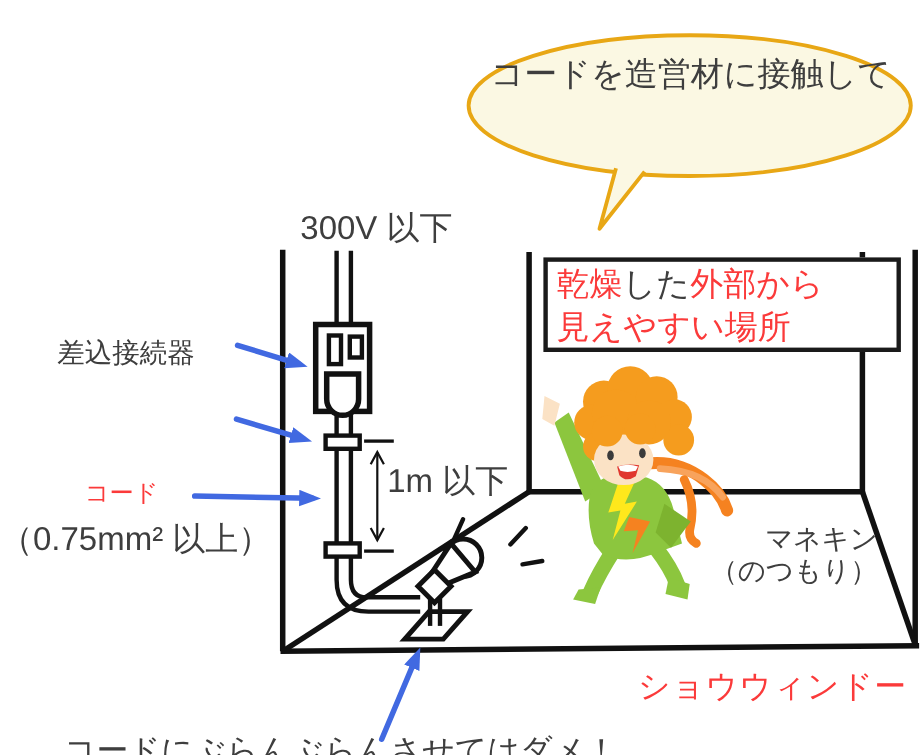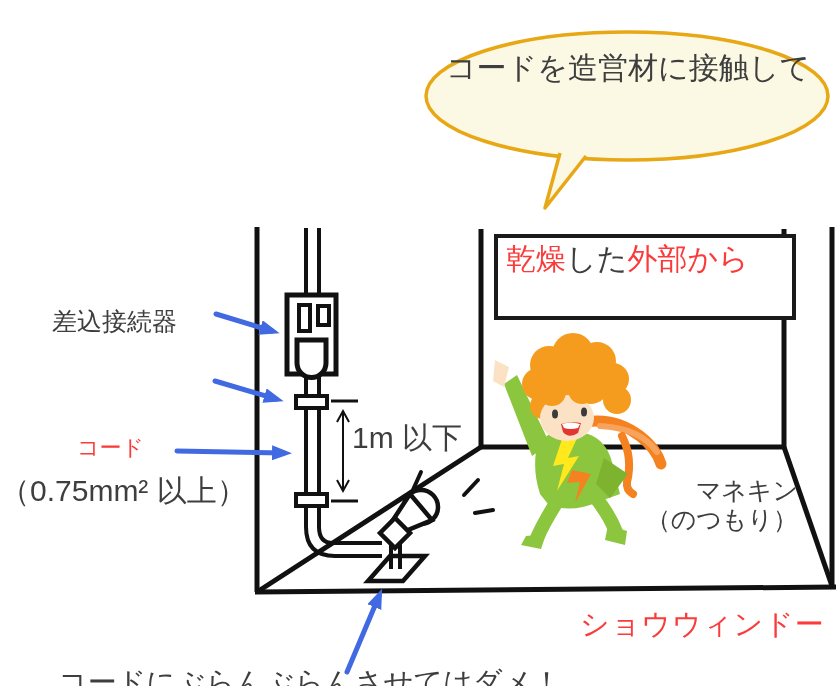--- a/index.html
+++ b/index.html
@@ -8,21 +8,21 @@
     font-family:"Liberation Sans","DejaVu Sans",sans-serif;color:#3e3e3e;margin-top:24px;
   }
   .stage svg{position:absolute;left:0;top:0;}
   .lbl{position:absolute;white-space:nowrap;font-size:30px;line-height:1.2;color:#3e3e3e;}
   .red{color:#fb3a3a;}
   .bubble-text{
     position:absolute;left:437px;top:24px;width:382px;text-align:center;
     font-size:30px;line-height:1.33;color:#3e3e3e;
   }
   .note-box{
-    position:absolute;left:494px;top:210px;width:302px;height:86px;box-sizing:border-box;
+    position:absolute;left:494px;top:210px;width:325px;height:86px;box-sizing:border-box;
     border:4px solid #1a1a1a;background:#ffffff;padding:1px 6px 0 8px;
     font-size:30px;line-height:1.3;white-space:nowrap;
   }
   .mannequin-label{
     position:absolute;left:628px;top:452px;width:170px;text-align:right;
     font-size:25px;line-height:1.15;color:#3e3e3e;
   }
   .show-window-label{
     position:absolute;left:580px;top:581px;font-size:29px;letter-spacing:1px;white-space:nowrap;
   }
@@ -149,34 +149,36 @@
       <ellipse cx="627" cy="72" rx="201" ry="64" fill="#fbf8e3" stroke="#e8a715" stroke-width="3.5"></ellipse>
       <path d="M560,129 L545,184 L586,132" fill="#fbf8e3" stroke="#e8a715" stroke-width="3.5" stroke-linejoin="round"></path>
       <path d="M561,126 L584,129 L575,135 L564,134 Z" fill="#fbf8e3" stroke="none"></path>
     </g>
   </svg>
 
   <div class="bubble-text">
     <div>コードを造営材に接触して</div>
   </div>
 
+  <div class="lbl" style="left:273px;top:166px;">300V 以下</div>
 
   <div class="lbl" style="left:52px;top:282px;font-size:25px;">差込接続器</div>
 
 
   <div class="lbl red" style="left:77px;top:411px;font-size:22px;">コード</div>
 
   <div class="lbl" style="left:0px;top:449px;">（0.75mm² 以上）</div>
 
   <div class="lbl" style="left:352px;top:396px;">1m 以下</div>
 
   <div class="note-box">
     <div>
       <span class="red">乾燥</span><span>した</span><span class="red">外部から</span>
     </div>
+    <div class="red">見えやすい場所</div>
   </div>
 
   <div class="mannequin-label">
     <div>マネキン</div>
     <div>（のつもり）</div>
   </div>
 
   <div class="show-window-label red">ショウウィンドー</div>
 
   <div class="warning-label">コードにぶらんぶらんさせてはダメ！</div>

